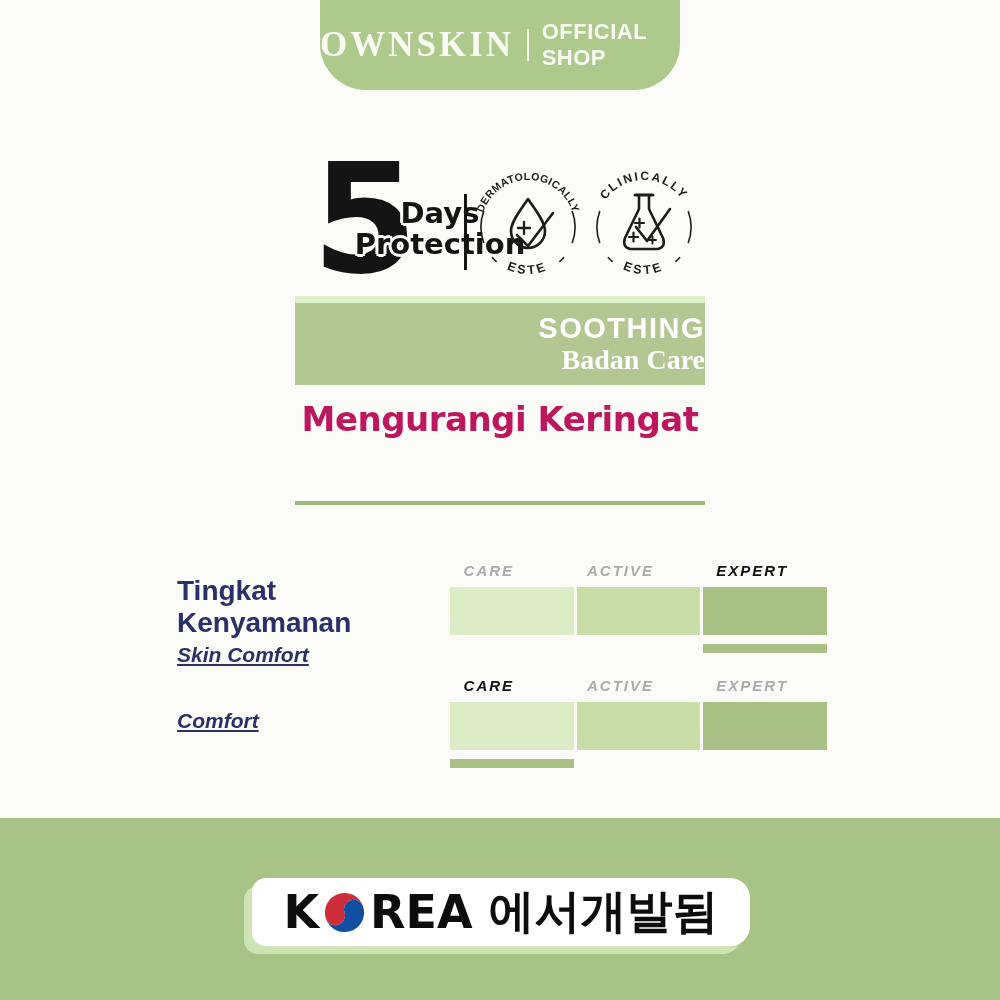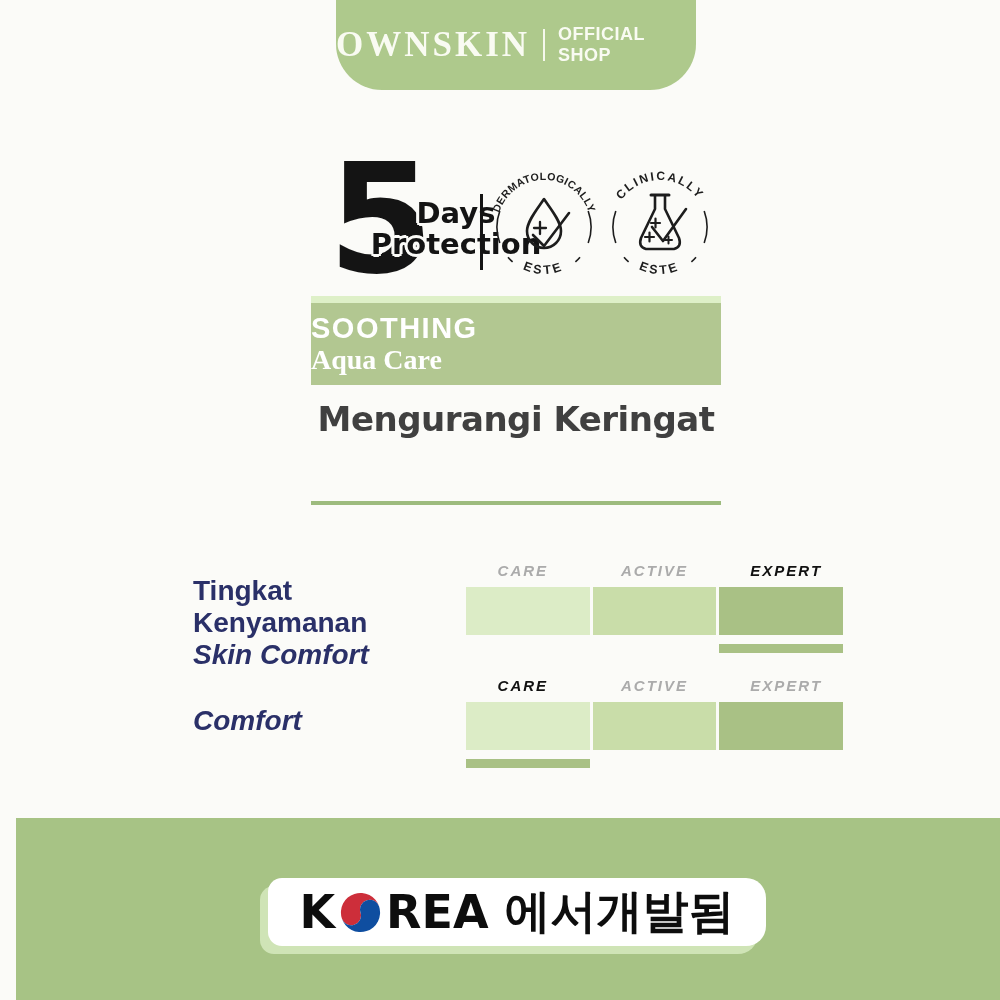--- a/index.html
+++ b/index.html
@@ -2,34 +2,34 @@
 <html><head>
 <meta charset="utf-8">
 <style>
   html,body{margin:0;padding:0;}
   body{
     width:1000px;height:1000px;
     background:#fbfbf8;
     font-family:"Liberation Sans",sans-serif;
     position:relative;overflow:hidden;
   }
-  .page{position:absolute;inset:0;margin-left:16px;}
+  .page{position:absolute;inset:0;}
 
   
   .header-badge{
     position:absolute;left:320px;top:0;width:360px;height:90px;
     background:#aec98c;border-radius:0 0 46px 46px;
     display:flex;align-items:center;justify-content:center;gap:13px;
   }
   .brand-word{
     font-family:"Liberation Serif",serif;
     font-size:35px;letter-spacing:3px;color:#f9fbf2;font-weight:600;
   }
   .header-divider{width:2px;height:32px;background:#f9fbf2;opacity:.95;}
-  .shop-word{font-size:18px;font-weight:700;letter-spacing:.5px;color:#f9fbf2;}
+  .shop-word{font-size:22px;font-weight:700;letter-spacing:.5px;color:#f9fbf2;}
 
   
   .five-block{position:absolute;left:312px;top:158px;width:220px;height:130px;}
   .five-number{
     position:absolute;left:0;top:-14px;
     font-size:152px;line-height:1;font-weight:900;color:#141414;
     font-family:"DejaVu Sans",sans-serif;letter-spacing:-4px;
   }
   .five-words{position:absolute;left:28px;top:40px;width:200px;text-align:center;}
   .five-word{
@@ -45,38 +45,38 @@
   .stamp svg{width:100%;height:100%;}
   .arc-text{font-family:"Liberation Sans",sans-serif;font-weight:700;fill:#1d1d1d;}
   .arc-top-long{font-size:10.6px;letter-spacing:.4px;}
   .arc-top-short{font-size:12px;letter-spacing:2px;}
   .arc-bottom{font-size:12.5px;letter-spacing:2.5px;}
 
   
   .banner{
     position:absolute;left:295px;top:296px;width:410px;height:89px;
     background:#b2c791;border-top:7px solid #def0c8;box-sizing:border-box;
-    display:flex;flex-direction:column;align-items:flex-start;justify-content:center;
+    display:flex;flex-direction:column;align-items:flex-end;justify-content:center;
   }
   .banner-title{font-size:29px;font-weight:700;letter-spacing:1.5px;color:#ffffff;line-height:32px;}
   .banner-subtitle{font-family:"Liberation Serif",serif;font-size:28px;font-weight:700;color:#ffffff;line-height:32px;}
 
   
   .headline{
     position:absolute;left:0;top:399px;width:1000px;text-align:center;
-    font-size:34px;line-height:41px;font-weight:800;color:#404040;
+    font-size:34px;line-height:41px;font-weight:800;color:#be185d;
     font-family:"DejaVu Sans",sans-serif;letter-spacing:-.5px;
   }
   .headline-rule{position:absolute;left:295px;top:501px;width:410px;height:4px;background:#9dbb7e;}
 
   
   .row-label{position:absolute;left:177px;width:260px;color:#2a3068;}
   .row-label .lbl-id{font-size:28px;font-weight:700;line-height:32px;display:block;}
-  .row-label .lbl-en{font-size:28px;font-weight:700;font-style:italic;line-height:32px;display:block;}
-  .levels{position:absolute;left:450px;width:377px;display:flex;gap:18px;}
+  .row-label .lbl-en{font-size:21px;font-weight:700;font-style:italic;line-height:32px;display:block;text-decoration:underline;}
+  .levels{position:absolute;left:432px;width:377px;display:flex;gap:18px;}
   .level{
     flex:1;text-align:center;font-style:italic;font-weight:700;
     font-size:15px;letter-spacing:2px;color:#ababab;
   }
   .level.selected{color:#111111;font-weight:800;}
   .bars{position:absolute;left:450px;width:377px;display:flex;gap:3px;}
   .bar{flex:1;height:48px;}
   .bar-care{background:#dcecc6;}
   .bar-active{background:#c9dda9;}
   .bar-expert{background:#a9c185;}
@@ -158,21 +158,21 @@
         <path d="M51,58 h9 M55.5,53.5 v9" stroke-width="2.2"></path>
         <path d="M45,72 h9 M49.5,67.5 v9" stroke-width="2.2"></path>
         <path d="M65,75 h7 M68.5,71.5 v7" stroke-width="2"></path>
         <path d="M52,62 L63,76 L86,44"></path>
       </g>
     </svg>
   </div>
 
   <div class="banner">
     <span class="banner-title">SOOTHING</span>
-    <span class="banner-subtitle">Aqua Care</span>
+    <span class="banner-subtitle">Badan Care</span>
   </div>
 
   <div class="headline">
     <div>Mengurangi Keringat</div>
   </div>
   <div class="headline-rule"></div>
 
   <div class="row-label" style="top:575px;">
     <span class="lbl-id">Tingkat Kenyamanan</span>
     <span class="lbl-en">Skin Comfort</span>

